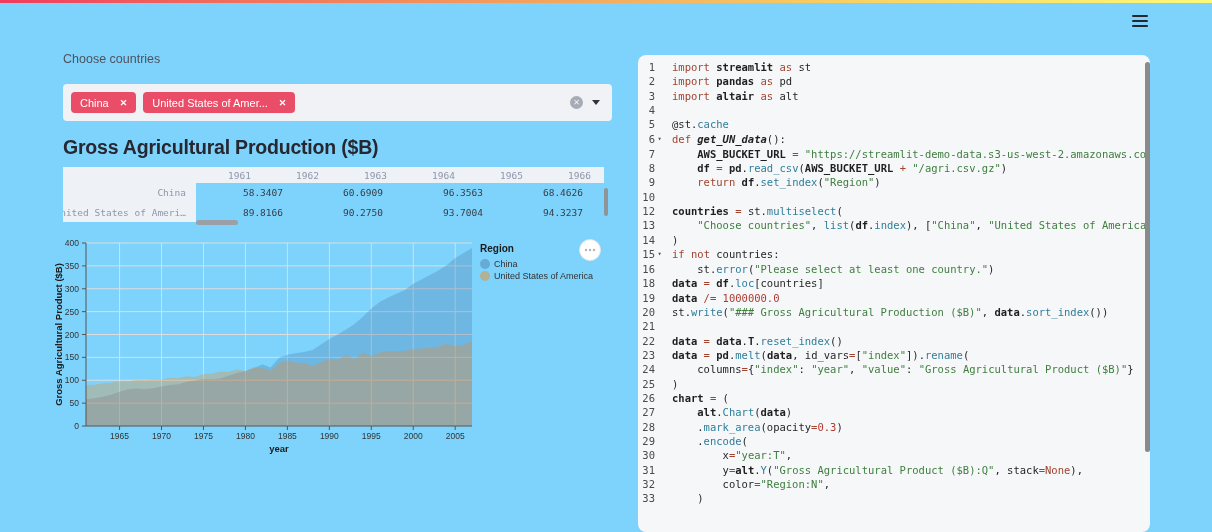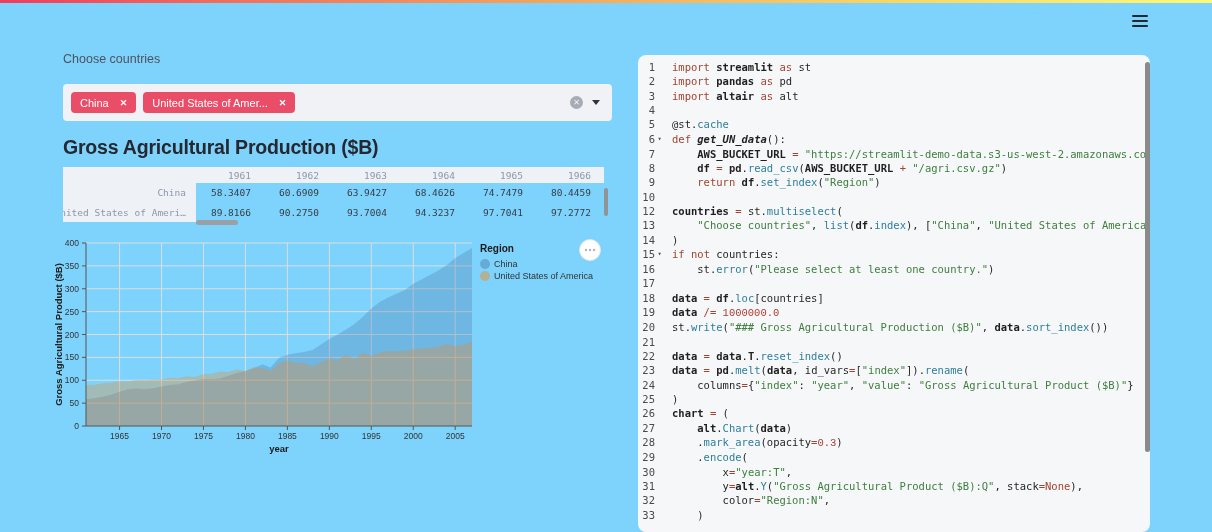--- a/index.html
+++ b/index.html
@@ -25,40 +25,40 @@
 
   
   #tbl-title{position:absolute;left:63px;top:136px;font-size:19.5px;font-weight:bold;color:#262730;letter-spacing:-.2px;}
 
   
   #dataframe{position:absolute;left:63px;top:167px;width:541px;height:57px;overflow:hidden;font-family:"DejaVu Sans Mono","Liberation Mono",monospace;font-size:9.5px;}
   .df-row{display:flex;height:19.5px;align-items:center;}
   .df-row.hdr{height:16px;background:#eef1f6;}
   .df-label{width:133px;flex:none;background:#eef1f6;color:#8d97ab;text-align:right;padding-right:10px;box-sizing:border-box;height:100%;display:flex;align-items:center;justify-content:flex-end;white-space:nowrap;overflow:hidden;}
   .df-cell{width:68px;flex:none;text-align:right;padding-right:13px;box-sizing:border-box;color:#8d97ab;white-space:nowrap;}
-  .df-row:not(.hdr) .df-cell{color:#3a3d45;}
+  .df-row:not(.hdr) .df-cell{color:#3a3d45;margin-left:32px;}
   #df-vscroll{position:absolute;left:604px;top:188px;width:4px;height:28px;background:#8f9499;border-radius:2px;cursor:pointer;}
   #df-hscroll{position:absolute;left:196px;top:220px;width:42px;height:5px;background:#9aa0a6;border-radius:3px;cursor:pointer;}
 
   
   #chart{position:absolute;left:52px;top:237px;}
 
   
   #code-panel{position:absolute;left:638px;top:55px;width:512px;height:477px;background:#f6f7f8;border-radius:8px;overflow:hidden;}
   #code-lines{padding-top:5px;font-family:"DejaVu Sans Mono","Liberation Mono",monospace;font-size:10.5px;line-height:14.33px;}
   .code-line{display:flex;white-space:pre;}
   .gutter{flex:none;width:26px;color:#4a4a4c;display:flex;}
   .gutter .num{width:17px;text-align:right;flex:none;}
   .gutter .fold{width:9px;flex:none;font-size:7px;color:#555;text-align:center;line-height:15px;}
   .code-text{flex:1;margin-left:8px;color:#262626;}
   .tok-k{color:#a0432f;}
   .tok-o{color:#a0432f;}
   .tok-s{color:#3e7e3e;}
   .tok-f{color:#2e7e9b;}
-  .tok-n{color:#b0392f;font-family:Liberation Mono, monospace;}
+  .tok-n{color:#b0392f;}
   .tok-b{color:#1f1f1f;font-weight:bold;}
   .tok-bi{color:#1f1f1f;font-weight:bold;font-style:italic;}
   .tok-p{color:#262626;}
   #code-scrollbar{position:absolute;left:507px;top:7px;width:5px;height:390px;background:#8a8a8a;border-radius:3px;cursor:pointer;}
 </style>
 </head>
 <body>
 
 <div id="stage">
   <div id="topbar"></div>
@@ -97,21 +97,21 @@
         <div class="df-cell">1962</div>
         <div class="df-cell">1963</div>
         <div class="df-cell">1964</div>
         <div class="df-cell">1965</div>
         <div class="df-cell">1966</div>
       </div>
       <div class="df-row">
         <div class="df-label">China</div>
         <div class="df-cell">58.3407</div>
         <div class="df-cell">60.6909</div>
-        <div class="df-cell">63.9427</div>
+        <div class="df-cell">96.3563</div>
         <div class="df-cell">68.4626</div>
         <div class="df-cell">74.7479</div>
         <div class="df-cell">80.4459</div>
       </div>
       <div class="df-row">
         <div class="df-label">United States of Ameri…</div>
         <div class="df-cell">89.8166</div>
         <div class="df-cell">90.2750</div>
         <div class="df-cell">93.7004</div>
         <div class="df-cell">94.3237</div>
@@ -205,21 +205,20 @@
         <div class="code-line"><div class="gutter"><span class="num">6</span><span class="fold">▾</span></div><div class="code-text"><span class="tok-k">def</span><span class="tok-p"> </span><span class="tok-bi">get_UN_data</span><span class="tok-p">():</span></div></div>
         <div class="code-line"><div class="gutter"><span class="num">7</span><span class="fold"></span></div><div class="code-text"><span class="tok-p">    </span><span class="tok-b">AWS_BUCKET_URL</span><span class="tok-o"> = </span><span class="tok-s">"https://streamlit-demo-data.s3-us-west-2.amazonaws.com"</span></div></div>
         <div class="code-line"><div class="gutter"><span class="num">8</span><span class="fold"></span></div><div class="code-text"><span class="tok-p">    </span><span class="tok-b">df</span><span class="tok-o"> = </span><span class="tok-b">pd</span><span class="tok-p">.</span><span class="tok-f">read_csv</span><span class="tok-p">(</span><span class="tok-b">AWS_BUCKET_URL</span><span class="tok-o"> + </span><span class="tok-s">"/agri.csv.gz"</span><span class="tok-p">)</span></div></div>
         <div class="code-line"><div class="gutter"><span class="num">9</span><span class="fold"></span></div><div class="code-text"><span class="tok-p">    </span><span class="tok-k">return</span><span class="tok-p"> </span><span class="tok-b">df</span><span class="tok-p">.</span><span class="tok-f">set_index</span><span class="tok-p">(</span><span class="tok-s">"Region"</span><span class="tok-p">)</span></div></div>
         <div class="code-line"><div class="gutter"><span class="num">10</span><span class="fold"></span></div><div class="code-text">&nbsp;</div></div>
         <div class="code-line"><div class="gutter"><span class="num">12</span><span class="fold"></span></div><div class="code-text"><span class="tok-b">countries</span><span class="tok-o"> = </span><span class="tok-p">st.</span><span class="tok-f">multiselect</span><span class="tok-p">(</span></div></div>
         <div class="code-line"><div class="gutter"><span class="num">13</span><span class="fold"></span></div><div class="code-text"><span class="tok-p">    </span><span class="tok-s">"Choose countries"</span><span class="tok-p">, </span><span class="tok-f">list</span><span class="tok-p">(</span><span class="tok-b">df</span><span class="tok-p">.</span><span class="tok-f">index</span><span class="tok-p">), [</span><span class="tok-s">"China"</span><span class="tok-p">, </span><span class="tok-s">"United States of America"</span><span class="tok-p">]</span></div></div>
         <div class="code-line"><div class="gutter"><span class="num">14</span><span class="fold"></span></div><div class="code-text"><span class="tok-p">)</span></div></div>
         <div class="code-line"><div class="gutter"><span class="num">15</span><span class="fold">▾</span></div><div class="code-text"><span class="tok-k">if</span><span class="tok-p"> </span><span class="tok-k">not</span><span class="tok-p"> countries:</span></div></div>
         <div class="code-line"><div class="gutter"><span class="num">16</span><span class="fold"></span></div><div class="code-text"><span class="tok-p">    st.</span><span class="tok-f">error</span><span class="tok-p">(</span><span class="tok-s">"Please select at least one country."</span><span class="tok-p">)</span></div></div>
-        <div class="code-line"><div class="gutter"><span class="num">17</span><span class="fold"></span></div><div class="code-text">&nbsp;</div></div>
         <div class="code-line"><div class="gutter"><span class="num">18</span><span class="fold"></span></div><div class="code-text"><span class="tok-b">data</span><span class="tok-o"> = </span><span class="tok-b">df</span><span class="tok-p">.</span><span class="tok-f">loc</span><span class="tok-p">[countries]</span></div></div>
         <div class="code-line"><div class="gutter"><span class="num">19</span><span class="fold"></span></div><div class="code-text"><span class="tok-b">data</span><span class="tok-o"> /= </span><span class="tok-n">1000000.0</span></div></div>
         <div class="code-line"><div class="gutter"><span class="num">20</span><span class="fold"></span></div><div class="code-text"><span class="tok-p">st.</span><span class="tok-f">write</span><span class="tok-p">(</span><span class="tok-s">"### Gross Agricultural Production ($B)"</span><span class="tok-p">, </span><span class="tok-b">data</span><span class="tok-p">.</span><span class="tok-f">sort_index</span><span class="tok-p">())</span></div></div>
         <div class="code-line"><div class="gutter"><span class="num">21</span><span class="fold"></span></div><div class="code-text">&nbsp;</div></div>
         <div class="code-line"><div class="gutter"><span class="num">22</span><span class="fold"></span></div><div class="code-text"><span class="tok-b">data</span><span class="tok-o"> = </span><span class="tok-b">data</span><span class="tok-p">.</span><span class="tok-b">T</span><span class="tok-p">.</span><span class="tok-f">reset_index</span><span class="tok-p">()</span></div></div>
         <div class="code-line"><div class="gutter"><span class="num">23</span><span class="fold"></span></div><div class="code-text"><span class="tok-b">data</span><span class="tok-o"> = </span><span class="tok-b">pd</span><span class="tok-p">.</span><span class="tok-f">melt</span><span class="tok-p">(</span><span class="tok-b">data</span><span class="tok-p">, id_vars</span><span class="tok-o">=</span><span class="tok-p">[</span><span class="tok-s">"index"</span><span class="tok-p">]).</span><span class="tok-f">rename</span><span class="tok-p">(</span></div></div>
         <div class="code-line"><div class="gutter"><span class="num">24</span><span class="fold"></span></div><div class="code-text"><span class="tok-p">    columns</span><span class="tok-o">=</span><span class="tok-p">{</span><span class="tok-s">"index"</span><span class="tok-p">: </span><span class="tok-s">"year"</span><span class="tok-p">, </span><span class="tok-s">"value"</span><span class="tok-p">: </span><span class="tok-s">"Gross Agricultural Product ($B)"</span><span class="tok-p">}</span></div></div>
         <div class="code-line"><div class="gutter"><span class="num">25</span><span class="fold"></span></div><div class="code-text"><span class="tok-p">)</span></div></div>
         <div class="code-line"><div class="gutter"><span class="num">26</span><span class="fold"></span></div><div class="code-text"><span class="tok-b">chart</span><span class="tok-o"> = </span><span class="tok-p">(</span></div></div>
         <div class="code-line"><div class="gutter"><span class="num">27</span><span class="fold"></span></div><div class="code-text"><span class="tok-p">    </span><span class="tok-b">alt</span><span class="tok-p">.</span><span class="tok-f">Chart</span><span class="tok-p">(</span><span class="tok-b">data</span><span class="tok-p">)</span></div></div>

